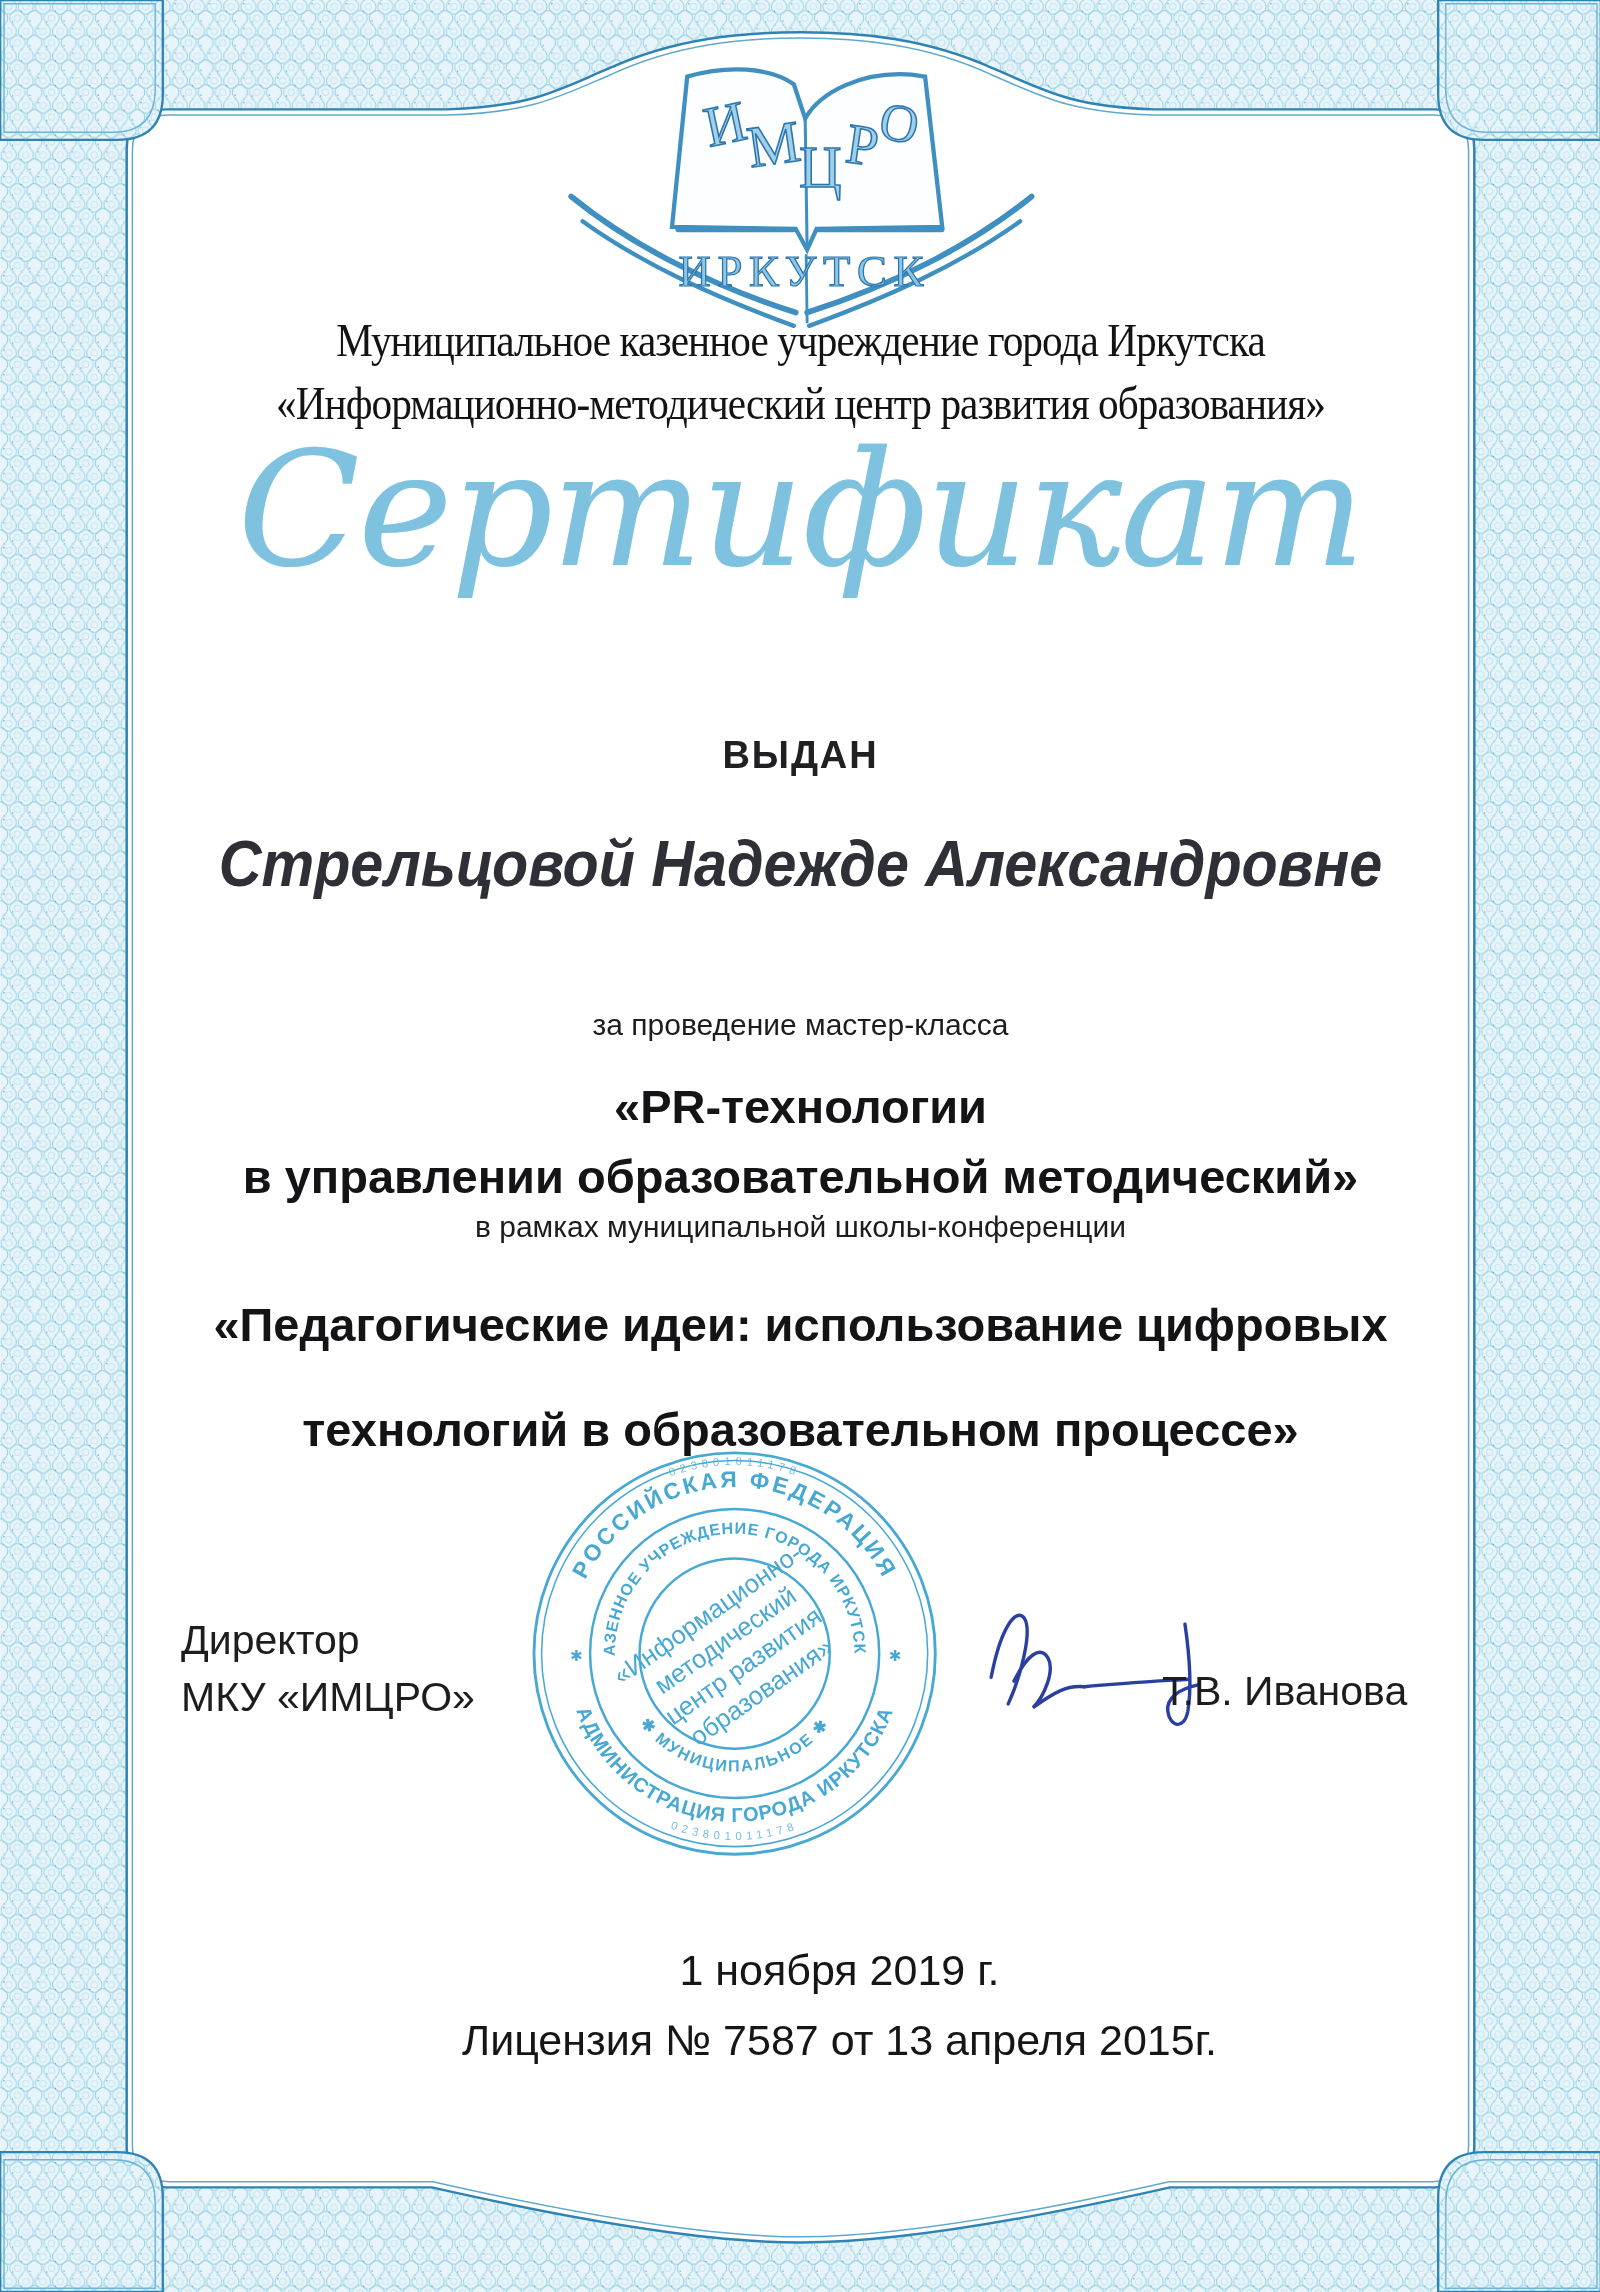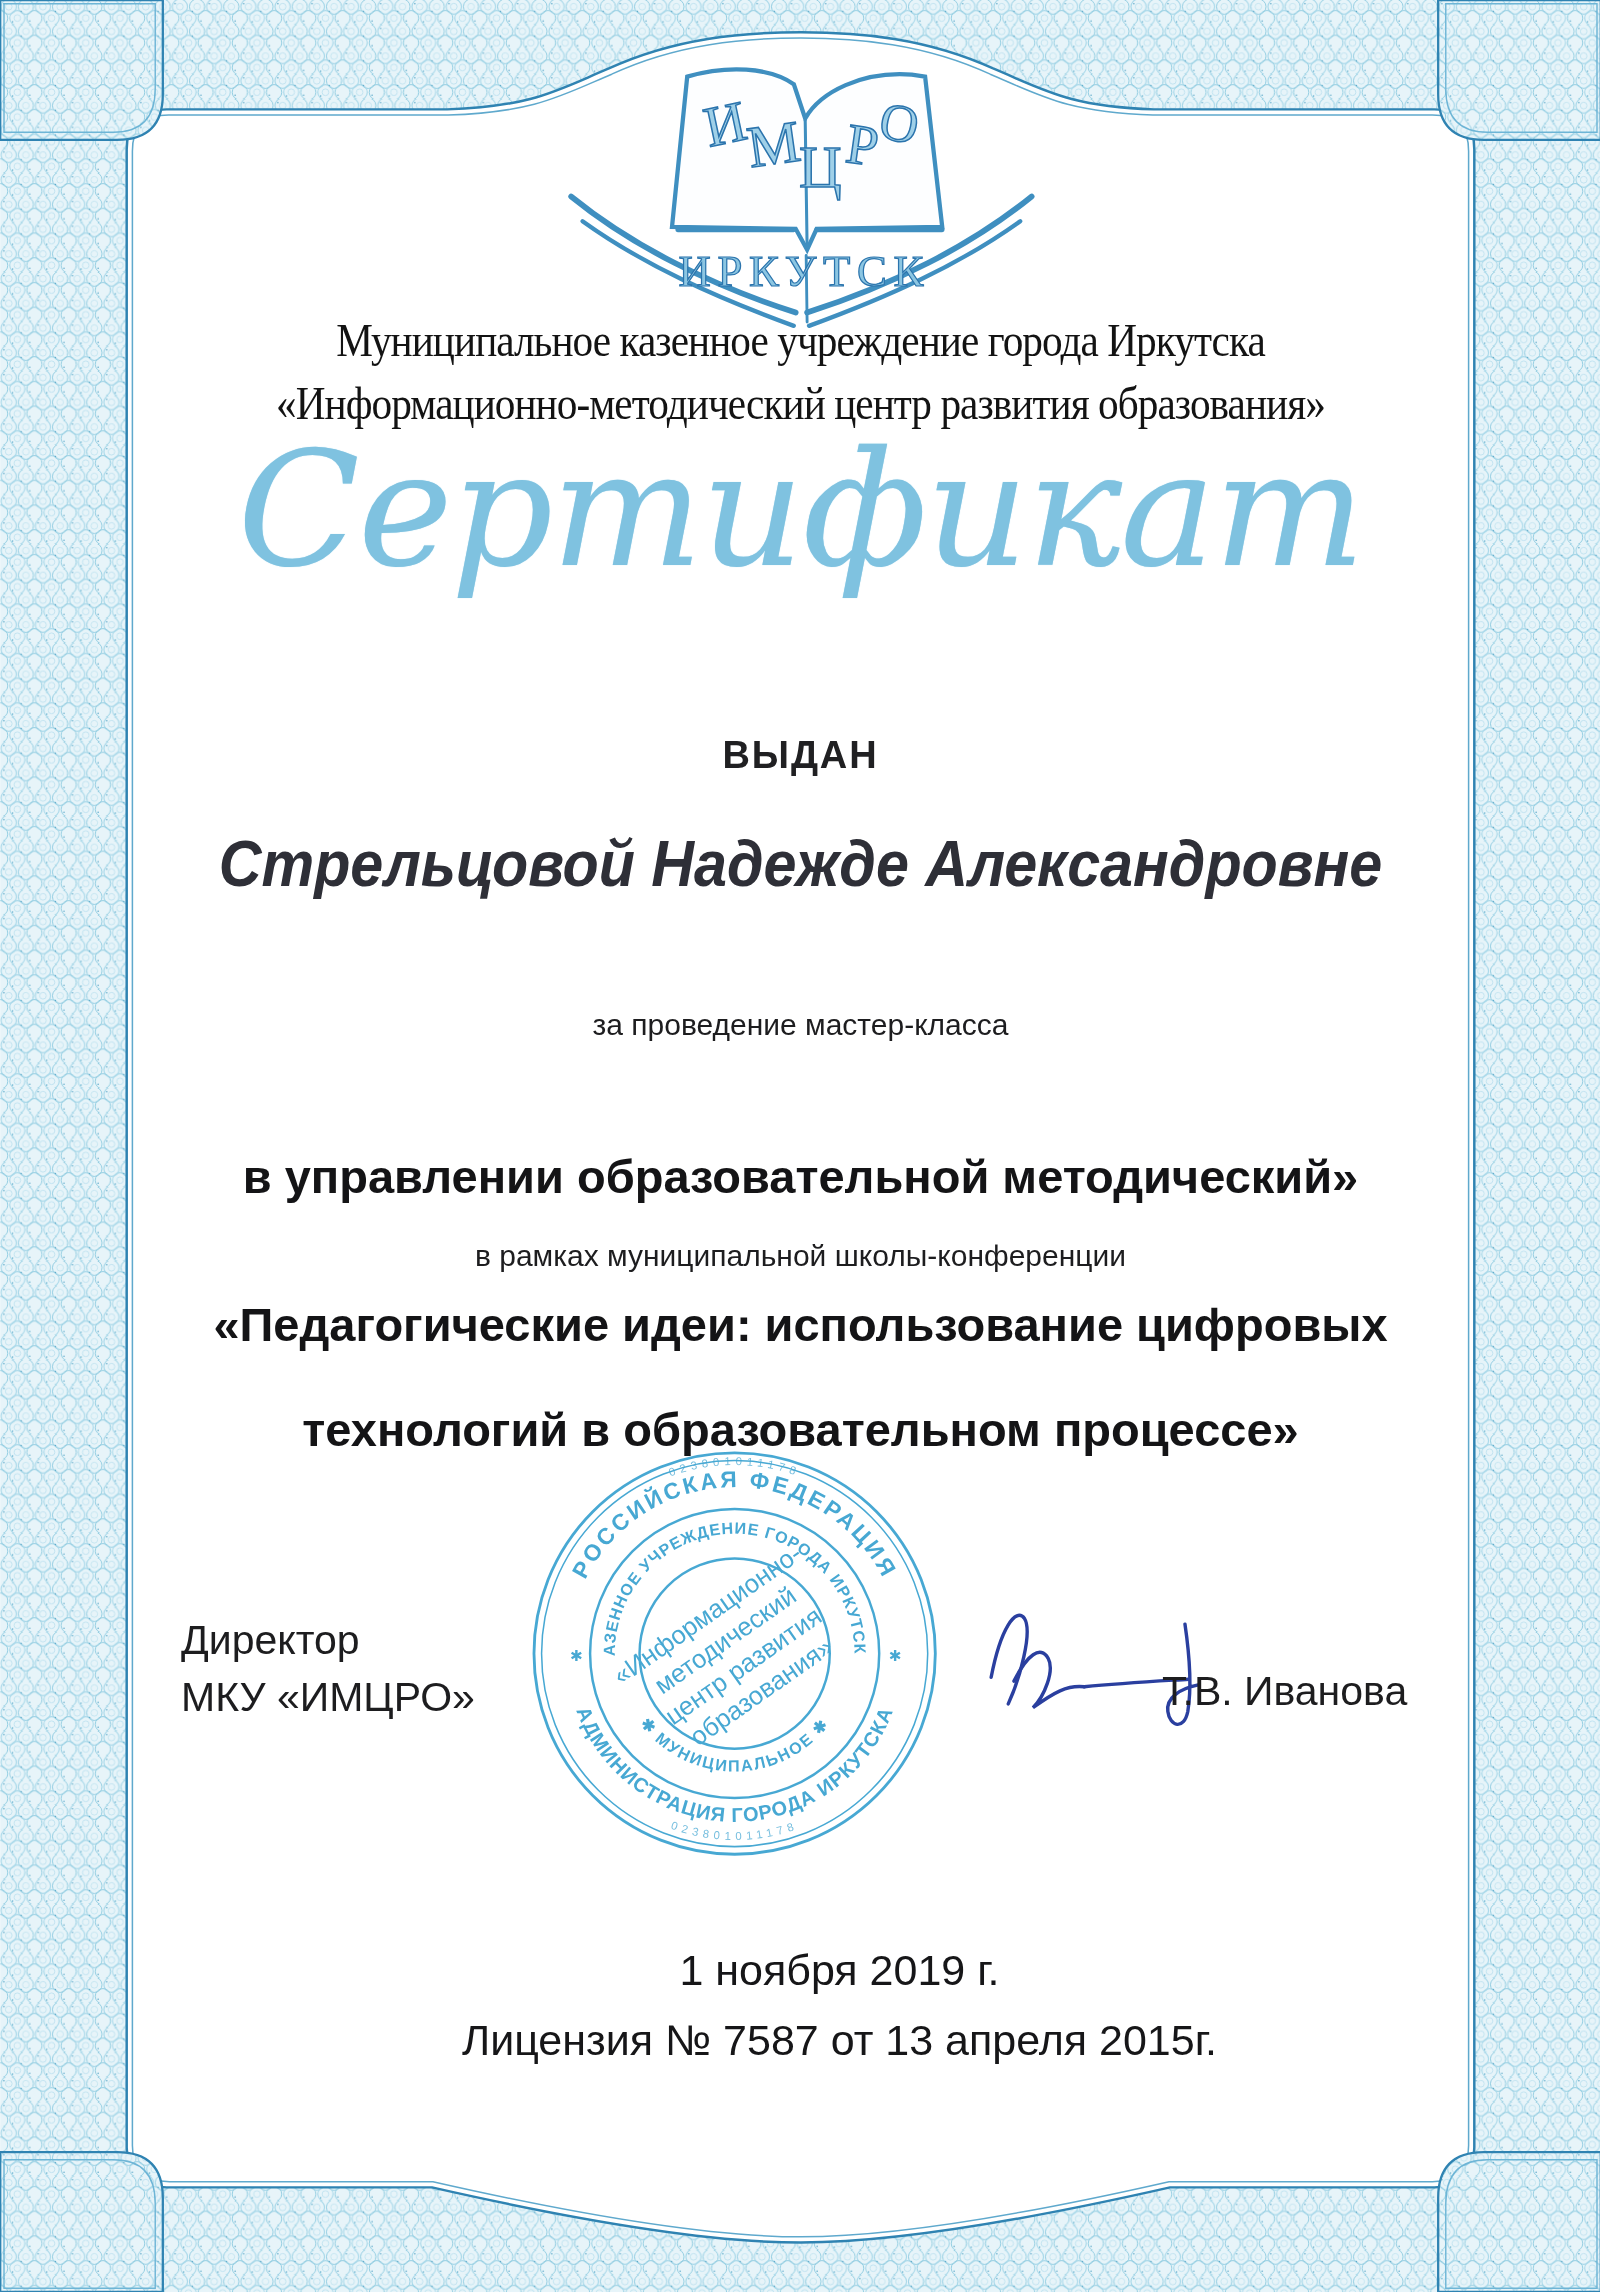--- a/index.html
+++ b/index.html
@@ -149,22 +149,23 @@
 
   <div class="abs centered org-line" style="top:316px;">Муниципальное казенное учреждение города Иркутска</div>
   <div class="abs centered org-line" style="top:379px;">«Информационно-методический центр развития образования»</div>
 
   <div class="abs centered issued" style="top:734px;">ВЫДАН</div>
 
   <div class="abs centered cert-title" style="top:430px;">Сертификат</div>
   <div class="abs centered recipient" style="top:827px;">Стрельцовой Надежде Александровне</div>
 
   <div class="abs centered body-line" style="top:1008px;">за проведение мастер-класса</div>
+  <div class="abs centered body-bold" style="top:1079px;">«PR-технологии</div>
   <div class="abs centered body-bold" style="top:1149px;">в управлении образовательной методический»</div>
-  <div class="abs centered body-line" style="top:1239px;text-align:center;">в рамках муниципальной школы-конференции</div>
+  <div class="abs centered body-line" style="top:1210px;text-align:center;">в рамках муниципальной школы-конференции</div>
   <div class="abs centered body-bold" style="top:1297px;">«Педагогические идеи: использование цифровых</div>
   <div class="abs centered body-bold" style="top:1402px;">технологий в образовательном процессе»</div>
 
   <svg class="abs" style="left:514px;top:1431px;" width="447" height="447" viewBox="540 1505 470 470">
     <g opacity="0.93">
       <circle cx="772" cy="1739" r="211" fill="none" stroke="#3aa2d0" stroke-width="3"></circle>
       <circle cx="772" cy="1739" r="203" fill="none" stroke="#3aa2d0" stroke-width="1.6"></circle>
       <circle cx="772" cy="1739" r="152" fill="none" stroke="#3aa2d0" stroke-width="2.6"></circle>
       <circle cx="772" cy="1739" r="100" fill="none" stroke="#3aa2d0" stroke-width="2.6"></circle>
 

